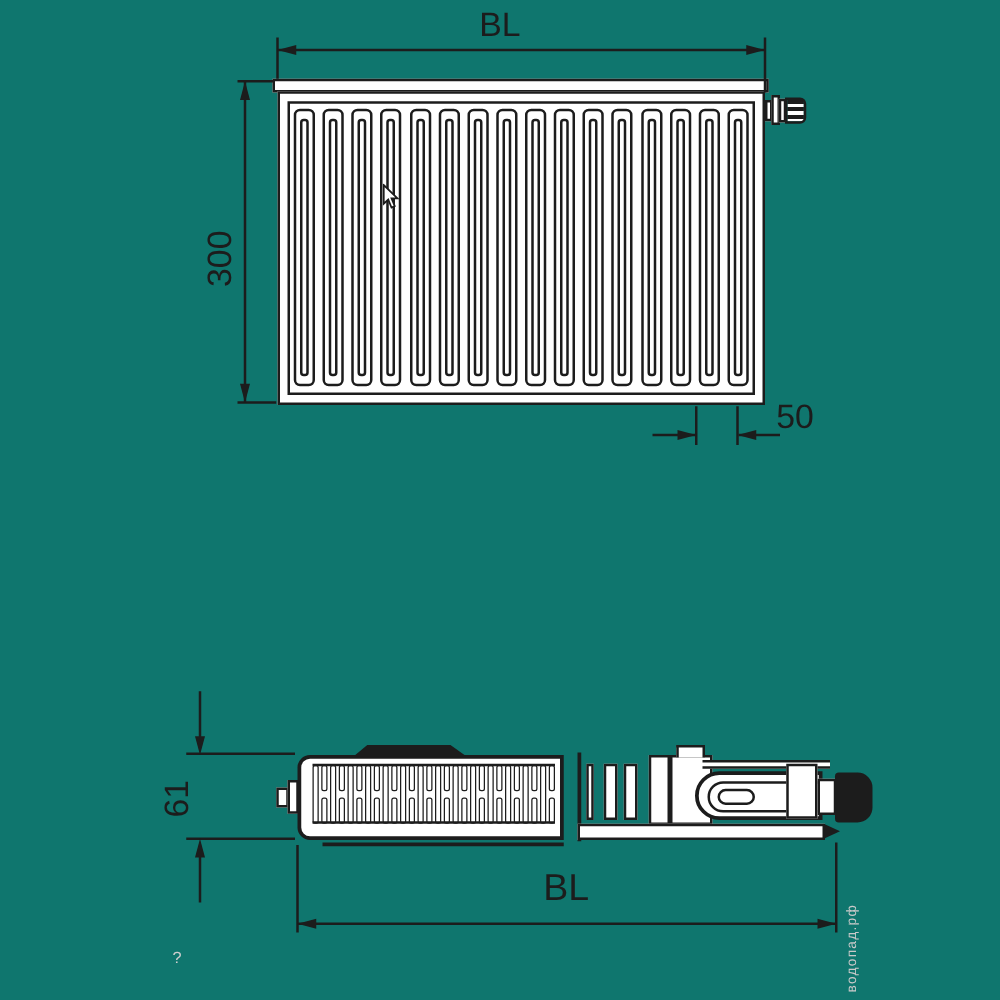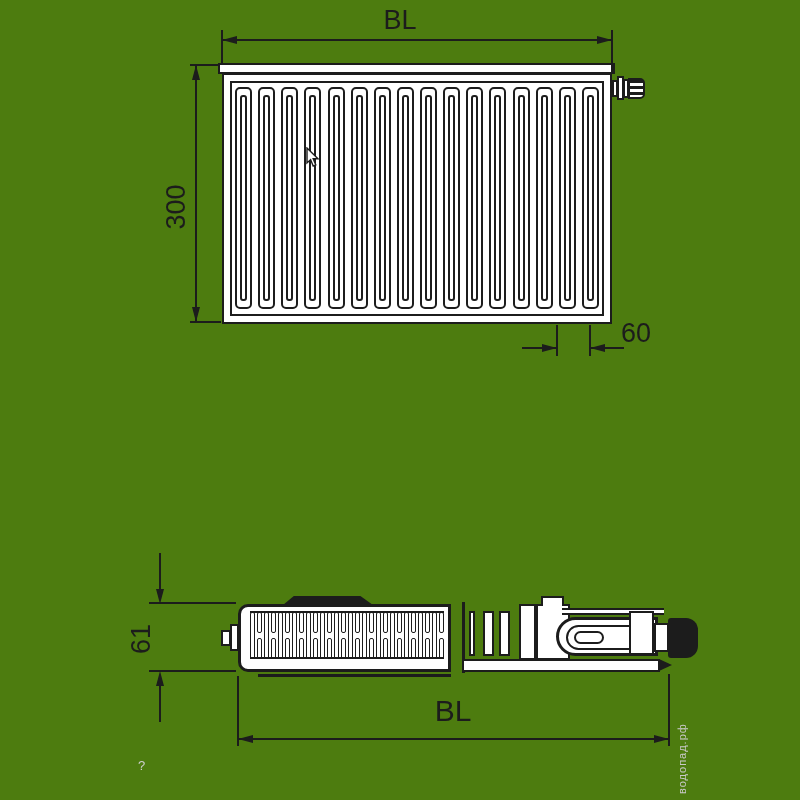--- a/index.html
+++ b/index.html
@@ -1,19 +1,19 @@
 <!DOCTYPE html>
 <html><head>
 <meta charset="utf-8">
 <style>
   :root { --ln: #1c1c1c; }
   * { box-sizing: border-box; margin: 0; padding: 0; }
   html, body { width: 800px; height: 800px; background: #fff; }
   body { font-family: "Liberation Sans", "DejaVu Sans", sans-serif; color: var(--ln); }
-  #canvas { position: relative; width: 800px; height: 800px; background: #4d7c0f; overflow: hidden; }
+  #canvas { position: relative; width: 800px; height: 800px; background: #0f766e; overflow: hidden; }
 
   .abs  { position: absolute; }
   .box  { position: absolute; border: 2px solid var(--ln); background: #fff; }
   .hline{ position: absolute; height: 2px; background: var(--ln); }
   .vline{ position: absolute; width: 2px; background: var(--ln); }
 
   
   .ar { position: absolute; width: 0; height: 0; border-style: solid; }
   .ar-l { border-width: 4.5px 15px 4.5px 0; border-color: transparent var(--ln) transparent transparent; }
   .ar-r { border-width: 4.5px 0 4.5px 15px; border-color: transparent transparent transparent var(--ln); }
@@ -126,21 +126,21 @@
   <div class="ar ar-u" style="left:191.5px; top:65px;"></div>
   <div class="ar ar-d" style="left:191.5px; top:307px;"></div>
   <div class="dim-label rot" style="left:147px; top:192px; width:58px; height:30px;">300</div>
 
   <div class="vline" style="left:556px; top:325px; height:31px;"></div>
   <div class="vline" style="left:589px; top:325px; height:31px;"></div>
   <div class="hline" style="left:522px; top:347px; width:35px;"></div>
   <div class="hline" style="left:591px; top:347px; width:33px;"></div>
   <div class="ar ar-r" style="left:542px; top:343.5px;"></div>
   <div class="ar ar-l" style="left:590px; top:343.5px;"></div>
-  <div class="dim-label" style="left:614px; top:318px; width:44px; height:30px;">60</div>
+  <div class="dim-label" style="left:614px; top:318px; width:44px; height:30px;">50</div>
 
   <svg class="abs" style="left:306px; top:147px;" width="15" height="21" viewBox="0 0 15 21">
     <path d="M1,1 L1,16 L4.6,12.6 L7.2,19 L9.8,17.9 L7.2,11.7 L12,11.7 Z" fill="#ffffff" stroke="#1c1c1c" stroke-width="1.4"></path>
   </svg>
 
   <div class="box" style="left:221px; top:630px; width:10px; height:16px;"></div>
   <div class="box" style="left:230px; top:624px; width:9px; height:27px;"></div>
 
   <div class="box" style="left:238px; top:604px; width:213px; height:68px; border-width:3px; border-radius:10px 0 0 10px;"></div>
 

